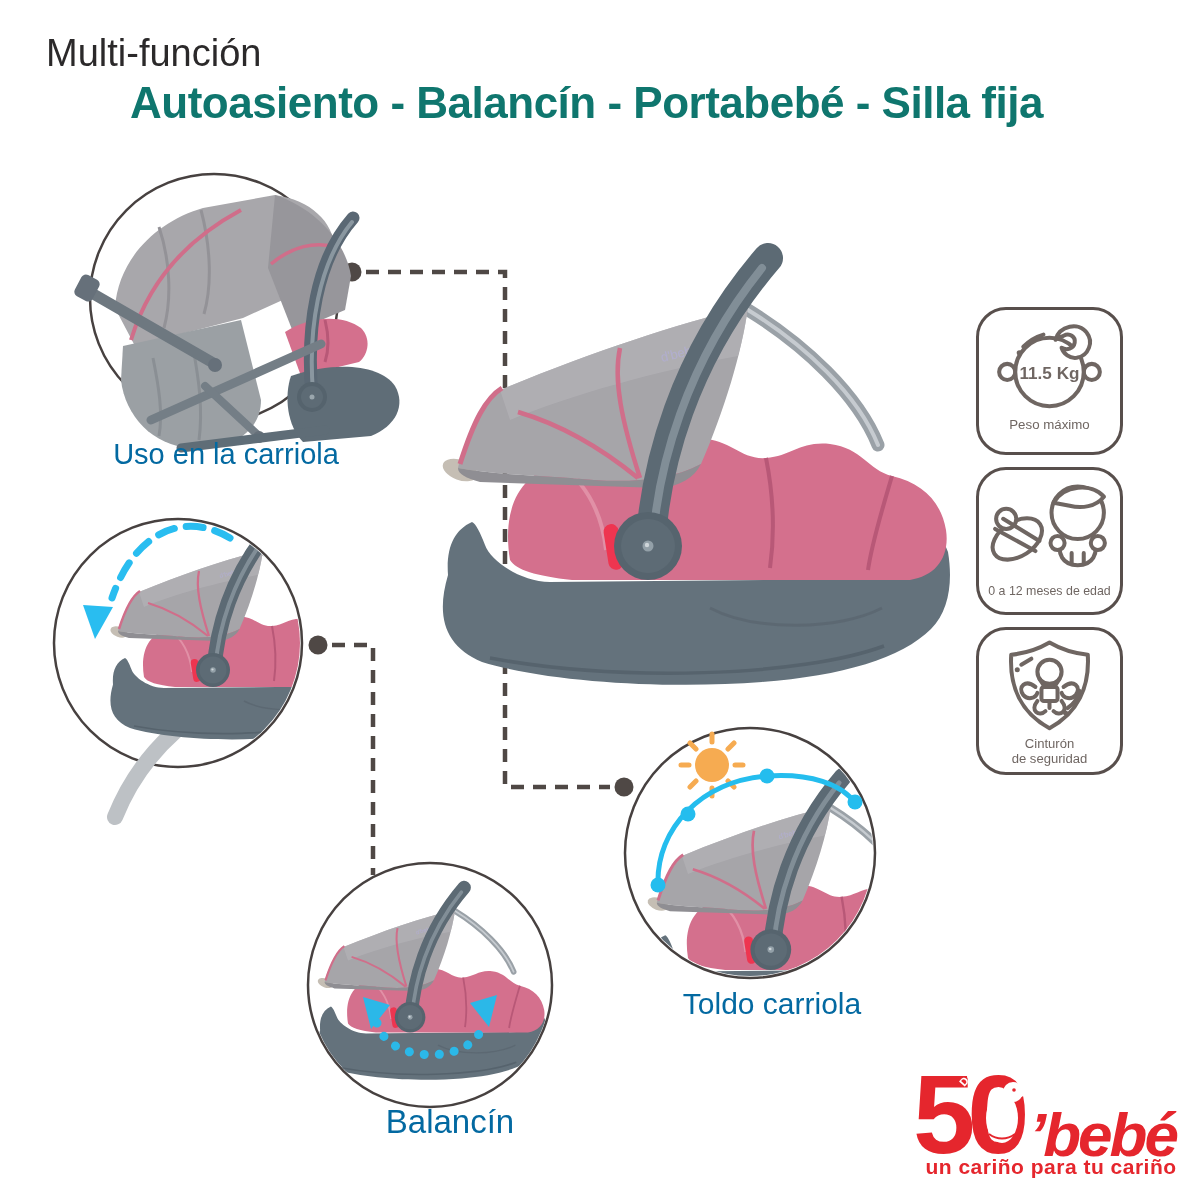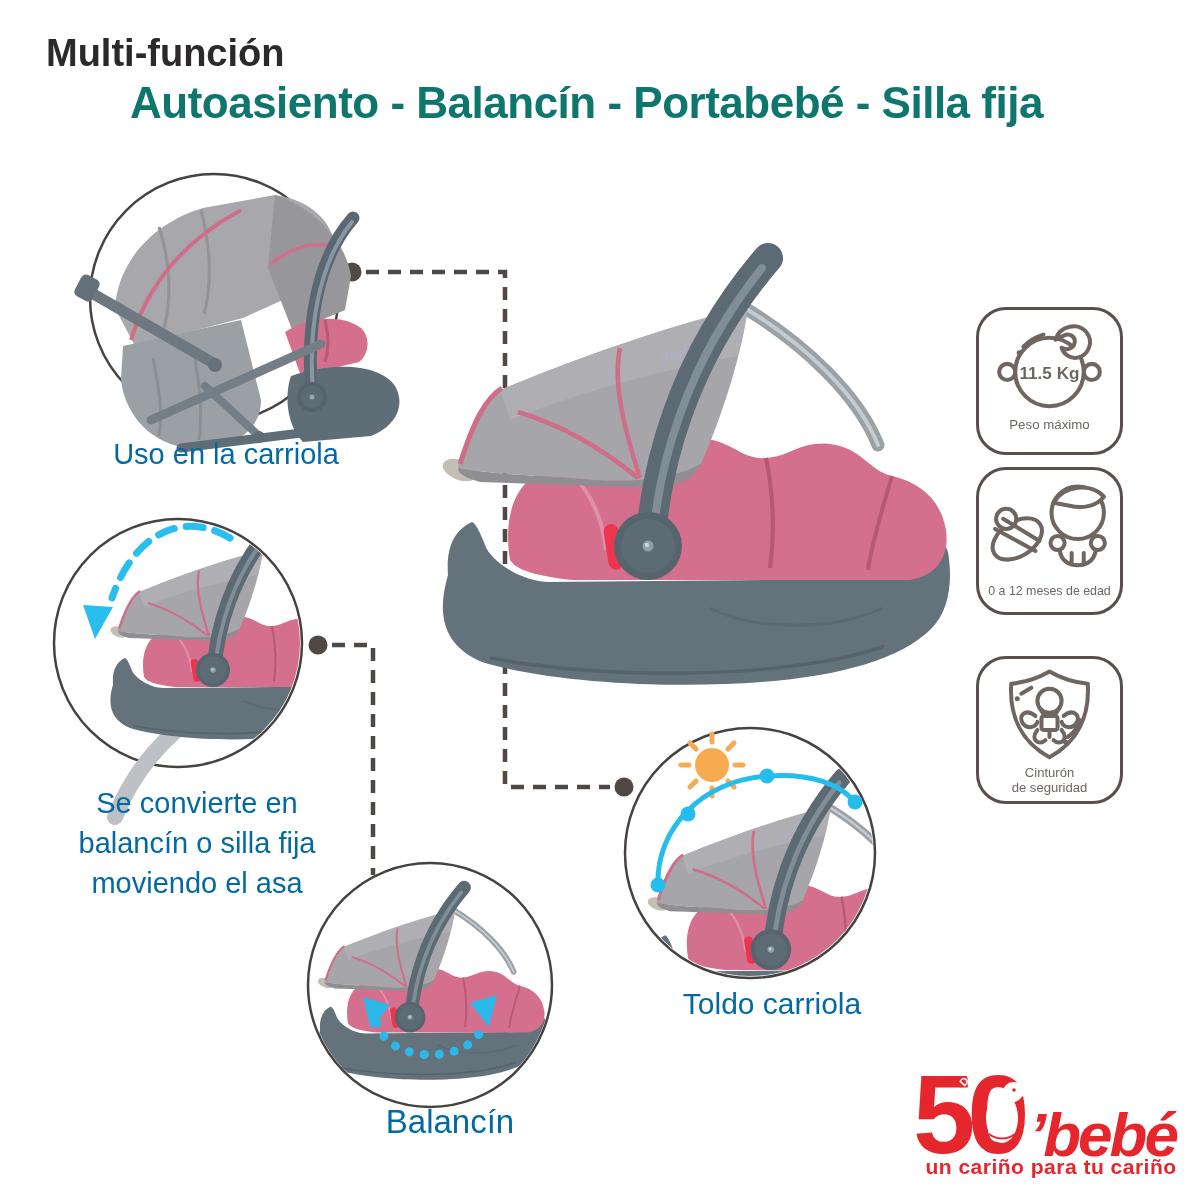--- a/index.html
+++ b/index.html
@@ -1,21 +1,21 @@
 <!DOCTYPE html>
 <html><head>
 <meta charset="utf-8">
 <style>
   html,body { margin:0; padding:0; background:#ffffff; }
   .canvas {
     position:relative; width:1200px; height:1200px; background:#ffffff;
     font-family:"Liberation Sans","DejaVu Sans",sans-serif; overflow:hidden;
   }
   .abs { position:absolute; }
-  .title-line1 { left:46px; top:32px; font-size:38px; font-weight:700; color:#2b292a; z-index:4; }
+  .title-line1 { left:46px; top:32px; font-size:38px; font-weight:400; color:#2b292a; z-index:4; }
   .title-line2 { left:130px; top:78px; font-size:44px; font-weight:700; color:#0f766e; letter-spacing:-0.5px; z-index:4; }
   .flabel { position:absolute; text-align:center; color:#0369a1; z-index:3; }
   .flabel-carriola { left:66px; top:438px; width:320px; font-size:29px; }
   .flabel-convertir { left:37px; top:783px; width:320px; font-size:29px; line-height:40px; }
   .flabel-balancin { left:330px; top:1103px; width:240px; font-size:33px; }
   .flabel-toldo { left:612px; top:983px; width:320px; font-size:30px; line-height:41px; }
   .badge {
     position:absolute; left:976px; width:147px; height:148px; box-sizing:border-box;
     border:3.5px solid #584f4c; border-radius:30px; background:#fff; z-index:2;
   }
@@ -179,25 +179,20 @@
       <circle cx="68" cy="90" r="7.5" fill="#24bdee"></circle>
       <circle cx="147" cy="52" r="7.5" fill="#24bdee"></circle>
       <circle cx="235" cy="78" r="7.5" fill="#24bdee"></circle>
     </g>
   </svg>
 
   <div class="abs title-line1">Multi-función</div>
   <div class="abs title-line2">Autoasiento - Balancín - Portabebé - Silla fija</div>
 
   <div class="flabel flabel-carriola">Uso en la carriola</div>
-  <div class="flabel flabel-convertir">
-    <div>Se convierte en</div>
-    <div>balancín o silla fija</div>
-    <div>moviendo el asa</div>
-  </div>
   <div class="flabel flabel-balancin">Balancín</div>
   <div class="flabel flabel-toldo">
     <div>Toldo carriola</div>
   </div>
 
   <div class="badge" style="top:307px;">
     <svg viewBox="0 0 140 132">
       <g>
         <circle cx="28" cy="57" r="8" class="icon-fillwhite"></circle>
         <circle cx="112" cy="57" r="8" class="icon-fillwhite"></circle>
@@ -222,21 +217,21 @@
         <path d="M 74,28 C 84,10 112,8 124,22 C 116,32 102,34 90,31 Z" class="icon-fillwhite"></path>
         <path d="M 82,60 C 76,80 84,90 98,90 C 112,90 120,80 114,60" class="icon-stroke"></path>
         <circle cx="78" cy="68" r="7" class="icon-fillwhite"></circle>
         <circle cx="118" cy="68" r="7" class="icon-fillwhite"></circle>
         <path d="M 92,78 V 88 M 104,78 V 88" class="icon-stroke" stroke-width="3.5"></path>
       </g>
       <text x="70" y="120" text-anchor="middle" font-size="12.3" class="badge-text">0 a 12 meses de edad</text>
     </svg>
   </div>
 
-  <div class="badge" style="top:627px;margin-top:29px;">
+  <div class="badge" style="top:627px;">
     <svg viewBox="0 0 140 132">
       <g>
         <path d="M 70,8 C 82,15 96,19 108,20 C 110,52 98,78 70,93 C 42,78 30,52 32,20 C 44,19 58,15 70,8 Z" class="icon-stroke" stroke-width="4.5"></path>
         <circle cx="70" cy="37" r="12" class="icon-stroke"></circle>
         <path d="M 56,52 C 46,44 38,52 44,60 C 48,65 56,64 58,58" class="icon-stroke" stroke-width="3.5"></path>
         <path d="M 84,52 C 94,44 102,52 96,60 C 92,65 84,64 82,58" class="icon-stroke" stroke-width="3.5"></path>
         <path d="M 58,66 C 50,76 60,82 66,76" class="icon-stroke" stroke-width="3.5"></path>
         <path d="M 82,66 C 90,76 80,82 74,76" class="icon-stroke" stroke-width="3.5"></path>
         <rect x="62" y="52" width="16" height="14" rx="2.5" class="icon-fillwhite" stroke-width="3.5"></rect>
         <path d="M 64,50 L 60,44 M 76,50 L 80,44 M 70,66 V 73" class="icon-stroke" stroke-width="3"></path>

